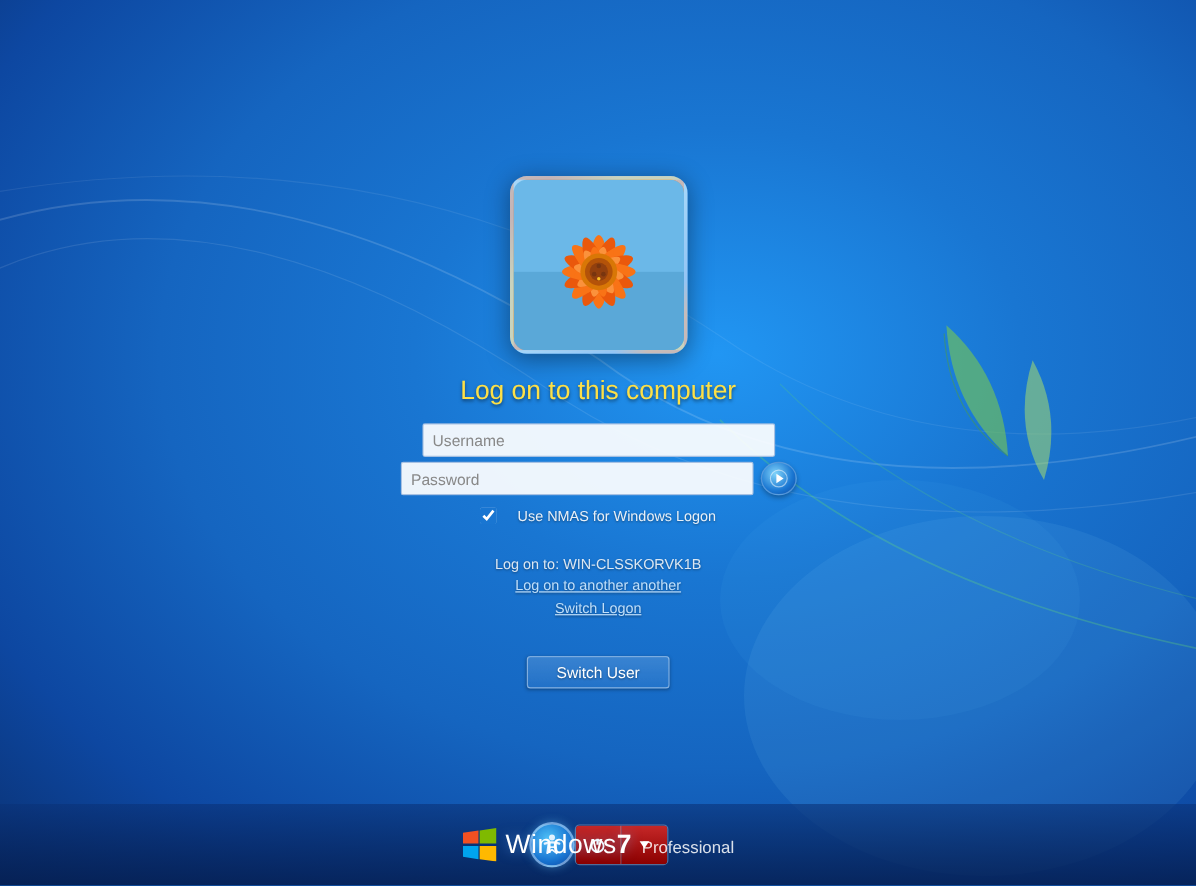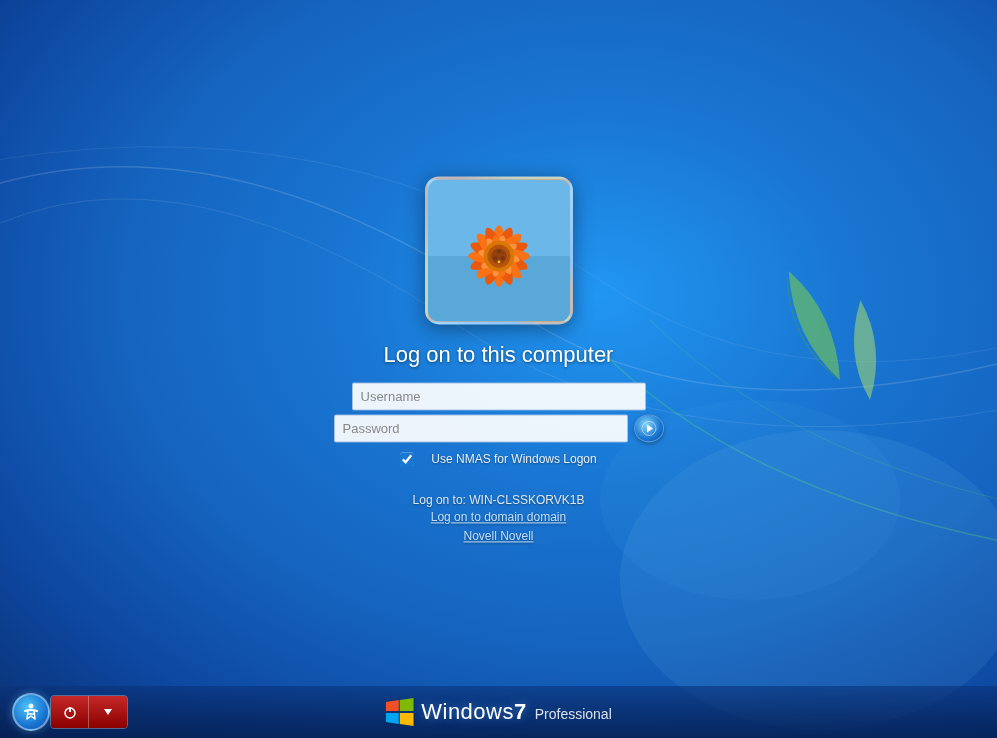--- a/index.html
+++ b/index.html
@@ -31,25 +31,25 @@
       width: 100%;
       height: 100%;
     }
 
     
     .taskbar {
       position: absolute;
       bottom: 0;
       left: 0;
       right: 0;
-      height: 52px;
+      height: 68px;
       background: linear-gradient(to bottom, rgba(10,50,120,0.6) 0%, rgba(5,30,80,0.85) 100%);
       display: flex;
       align-items: center;
-      justify-content: flex-start;
+      justify-content: center;
       padding: 0 12px;
     }
 
     .taskbar-left {
       display: flex;
       align-items: center;
     }
 
     .taskbar-center {
       display: flex;
@@ -162,21 +162,21 @@
     }
 
     
     .avatar-img {
       width: 100%;
       height: 100%;
     }
 
     
     .login-title {
-      color: #ffffff;
+      color: #fde047;
       font-size: 22px;
       font-weight: 300;
       text-shadow: 0 1px 3px rgba(0,0,0,0.5);
       margin-bottom: 14px;
       text-align: center;
     }
 
     
     .input-field {
       width: 294px;
@@ -355,24 +355,25 @@
     </button>
   </div>
 
   <div class="checkbox-row">
     <input type="checkbox" class="nmas-checkbox" checked="" style="">
     <label class="checkbox-label">Use NMAS for Windows Logon</label>
   </div>
 
   <div class="domain-info">
     <span class="logon-to-text">Log on to: WIN-CLSSKORVK1B</span>
-    <a class="domain-link">Log on to domain domain</a>
-    <a class="domain-link">Novell Novell</a>
-  </div>
-
+    <a class="domain-link">Log on to another another</a>
+    <a class="domain-link">Switch Logon</a>
+  </div>
+
+  <button class="switch-user-btn">Switch User</button>
 
 </div>
 
 <div class="taskbar">
 
   <div class="taskbar-left">
     <button class="ease-access-btn">
       <svg viewBox="0 0 22 22" xmlns="http://www.w3.org/2000/svg">
         <circle cx="11" cy="5" r="2.5" fill="white" opacity="0.9"></circle>
         <path d="M5 10 Q11 8 17 10" stroke="white" stroke-width="2" fill="none" stroke-linecap="round"></path>

